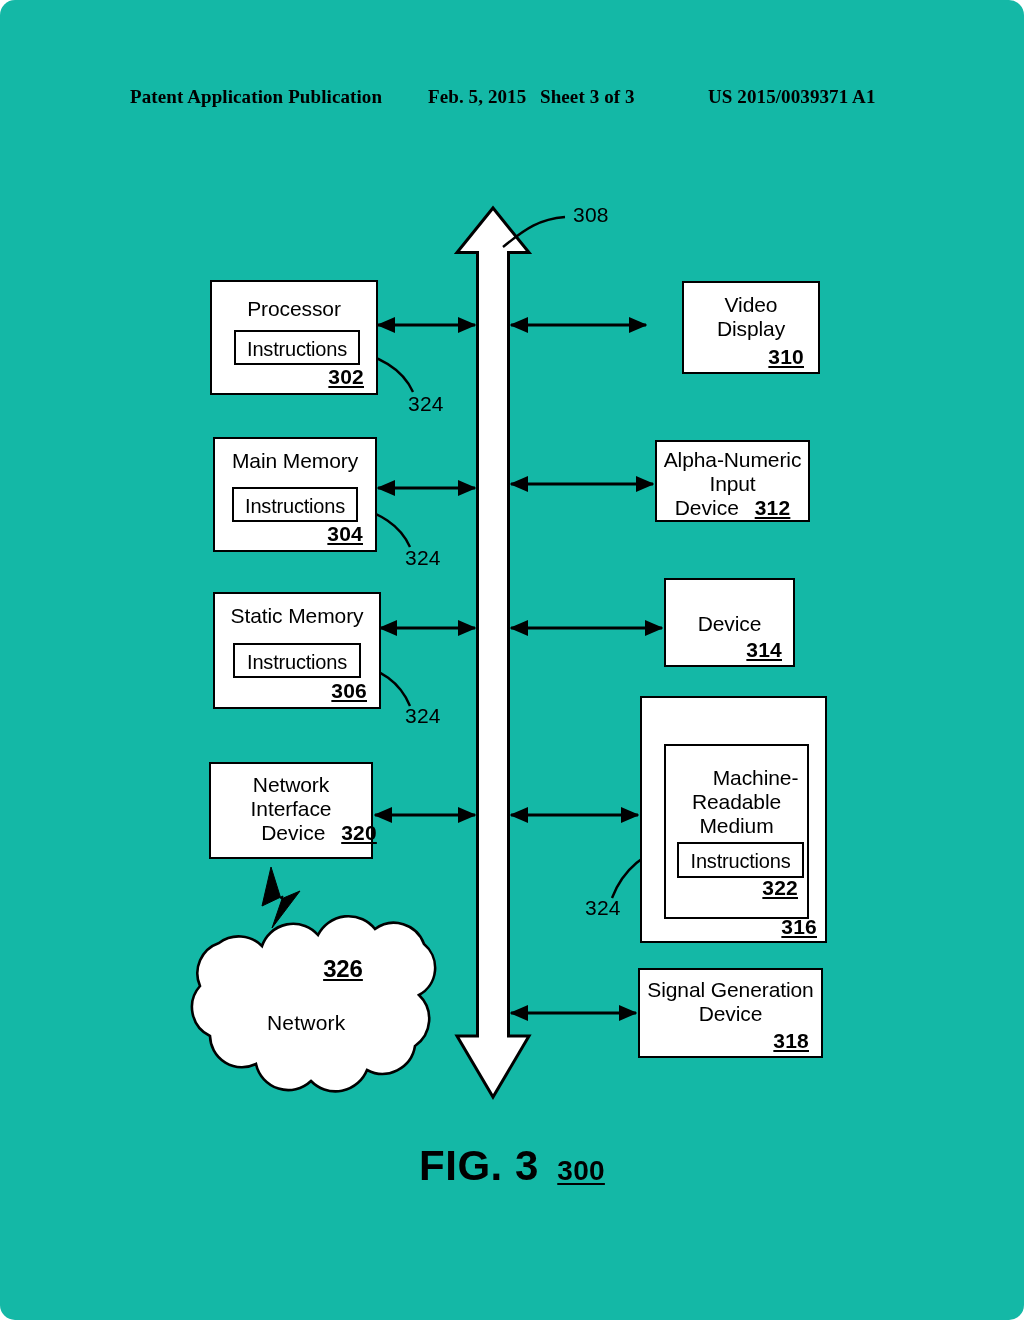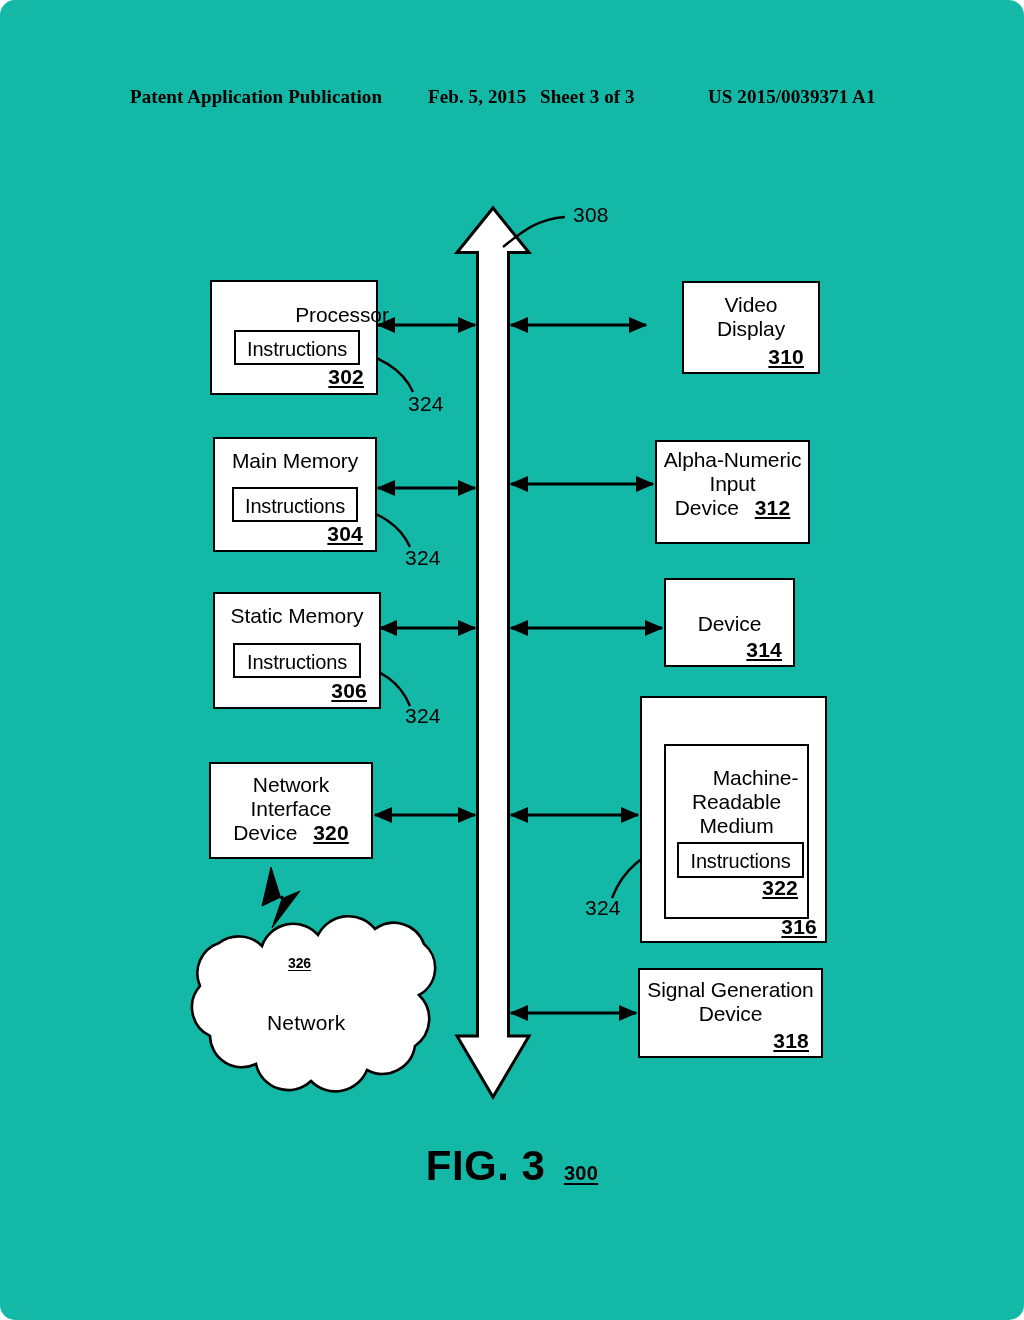--- a/index.html
+++ b/index.html
@@ -90,42 +90,42 @@
     position: absolute;
     left: 0;
     top: 0;
     width: 1024px;
     height: 1320px;
     pointer-events: none;
   }
 
   #cloud-label {
     position: absolute;
-    font-size: 14px;
-    text-align: left;
+    font-size: 24px;
+    text-align: center;
     letter-spacing: -0.1px;
   }
 
   #figcap {
     position: absolute;
     left: 0;
     top: 1142px;
     width: 1024px;
     text-align: center;
   }
   #figcap .fig-text {
     font-family: "Liberation Sans", sans-serif;
     font-weight: bold;
     font-size: 42px;
     letter-spacing: 0.5px;
   }
   #figcap .fig-num {
     font-family: "Liberation Sans", sans-serif;
     font-weight: bold;
-    font-size: 20px;
+    font-size: 28px;
     text-decoration: underline;
     text-underline-offset: 3px;
     margin-left: 14px;
     letter-spacing: 0.3px;
   }
 </style>
 </head>
 <body>
 
 <div id="page">
@@ -189,21 +189,21 @@
              A 33 33 0 0 1 367 1070
              A 34 34 0 0 1 311 1081
              A 33 33 0 0 1 256 1064
              A 32 32 0 0 1 210 1036
              A 32 32 0 0 1 200 986
              A 32 32 0 0 1 219 943
              A 33 33 0 0 1 262 946 Z" fill="#ffffff" stroke="#000000" stroke-width="2.6" stroke-linecap="round"></path>
   </svg>
 
   <div class="box" style="left:210px; top:280px; width:168px; height:115px;">
-    <div class="btitle" style="top:20px;padding-left:48px;">Processor</div>
+    <div class="btitle" style="top:14px;">Processor</div>
     <div class="box-inner" style="left:22px; top:48px; width:126px; height:35px;">
       <div class="itext" style="top:5px;">Instructions</div>
     </div>
     <div class="refnum" style="right:12px; bottom:4px;">302</div>
   </div>
   <div class="leader-label" style="left:408px; top:392px;">324</div>
 
   <div class="box" style="left:213px; top:437px; width:164px; height:115px;">
     <div class="btitle" style="top:9px;">Main Memory</div>
     <div class="box-inner" style="left:17px; top:48px; width:126px; height:35px;">
@@ -218,36 +218,36 @@
     <div class="box-inner" style="left:18px; top:49px; width:128px; height:35px;">
       <div class="itext" style="top:5px;">Instructions</div>
     </div>
     <div class="refnum" style="right:12px; bottom:4px;">306</div>
   </div>
   <div class="leader-label" style="left:405px; top:704px;">324</div>
 
   <div class="box" style="left:209px; top:762px; width:164px; height:97px;">
     <div class="btitle" style="top:8px;">Network</div>
     <div class="btitle" style="top:32px;">Interface</div>
-    <div style="position:absolute; left:0; top:56px; width:100%; text-align:center; font-size:21px; line-height:25px;">
+    <div style="position:absolute; left:0; top:56px; width:100%; text-align:center; font-size:21px; line-height:25px;padding-left:28px;">
       <span>Device</span>
       <span class="refnum" style="position:static; margin-left:10px;">320</span>
     </div>
   </div>
 
   <div id="cloud-label" style="left:288px; top:955px; width:110px; font-weight:bold; text-decoration:underline; text-underline-offset:2px;">326</div>
   <div id="cloud-name" class="leader-label" style="left:267px; top:1011px;">Network</div>
 
   <div class="box" style="left:648px; top:281px; width:138px; height:93px;margin-left:34px;">
     <div class="btitle" style="top:9px;">Video</div>
     <div class="btitle" style="top:33px;">Display</div>
     <div class="refnum" style="right:14px; bottom:3px;">310</div>
   </div>
 
-  <div class="box" style="left:655px; top:440px; width:155px; height:104px;">
+  <div class="box" style="left:655px; top:440px; width:155px; height:82px;">
     <div class="btitle" style="top:5px;">Alpha-Numeric</div>
     <div class="btitle" style="top:29px;">Input</div>
     <div style="position:absolute; left:0; top:53px; width:100%; text-align:center; font-size:21px; line-height:25px;">
       <span>Device</span>
       <span class="refnum" style="position:static; margin-left:10px;">312</span>
     </div>
   </div>
 
   <div class="box" style="left:664px; top:578px; width:131px; height:89px;">
     <div class="btitle" style="top:31px;">Device</div>

